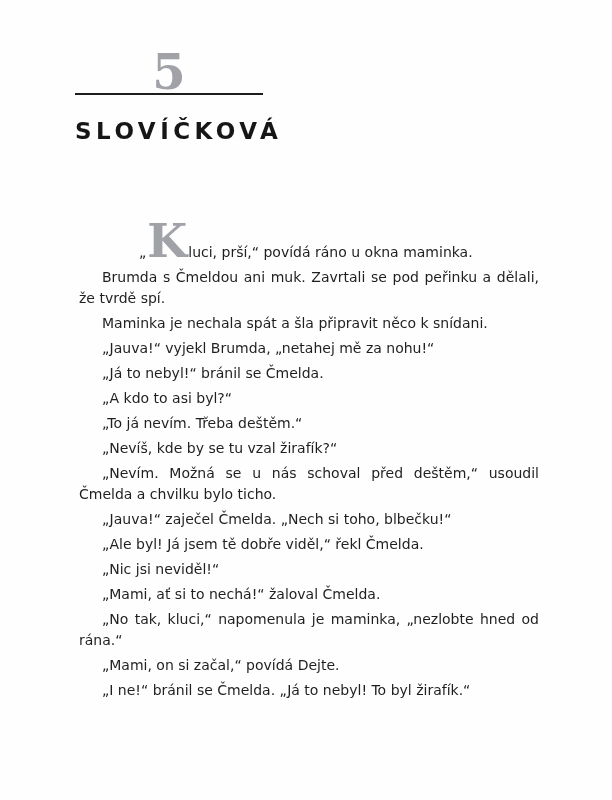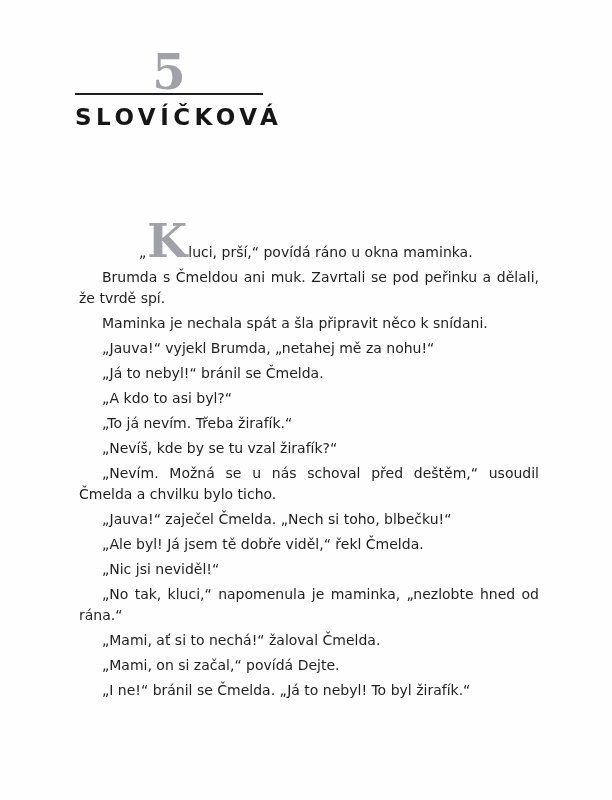--- a/index.html
+++ b/index.html
@@ -40,21 +40,21 @@
   .chapter-rule {
     position: absolute;
     top: 93px;
     left: 0;
     width: 100%;
     height: 2px;
     background: #1d1d1d;
   }
   .chapter-title {
     position: absolute;
-    top: 104px;
+    top: 118px;
     left: 0;
     font-size: 23px;
     line-height: 26px;
     font-weight: bold;
     letter-spacing: 4.5px;
     color: #161616;
     white-space: nowrap;
   }
 
   
@@ -112,27 +112,27 @@
   </div>
 
   <div class="body-text">
     <p class="para first"><span class="open-quote">„</span><span class="dropcap">K</span><span>luci, prší,“ povídá ráno u okna maminka.</span></p>
 
   <p class="para">Brumda s Čmeldou ani muk. Zavrtali se pod peřinku a dělali, že tvrdě spí.</p>
       <p class="para">Maminka je nechala spát a šla připravit něco k snídani.</p>
       <p class="para">„Jauva!“ vyjekl Brumda, „netahej mě za nohu!“</p>
       <p class="para">„Já to nebyl!“ bránil se Čmelda.</p>
       <p class="para">„A kdo to asi byl?“</p>
-      <p class="para">„To já nevím. Třeba žirafík.“</p>
+      <p class="para">„To já nevím. Třeba deštěm.“</p>
       <p class="para">„Nevíš, kde by se tu vzal žirafík?“</p>
       <p class="para">„Nevím. Možná se u nás schoval před deštěm,“ usoudil Čmelda a chvilku bylo ticho.</p>
       <p class="para">„Jauva!“ zaječel Čmelda. „Nech si toho, blbečku!“</p>
       <p class="para">„Ale byl! Já jsem tě dobře viděl,“ řekl Čmelda.</p>
       <p class="para">„Nic jsi neviděl!“</p>
+      <p class="para">„Mami, ať si to nechá!“ žaloval Čmelda.</p>
       <p class="para">„No tak, kluci,“ napomenula je maminka, „nezlobte hned od rána.“</p>
-      <p class="para">„Mami, ať si to nechá!“ žaloval Čmelda.</p>
       <p class="para">„Mami, on si začal,“ povídá Dejte.</p>
       <p class="para">„I ne!“ bránil se Čmelda. „Já to nebyl! To byl žirafík.“</p>
     </div>
 
   <div class="page-number">22</div>
 
 </div>
 
 </body></html>

